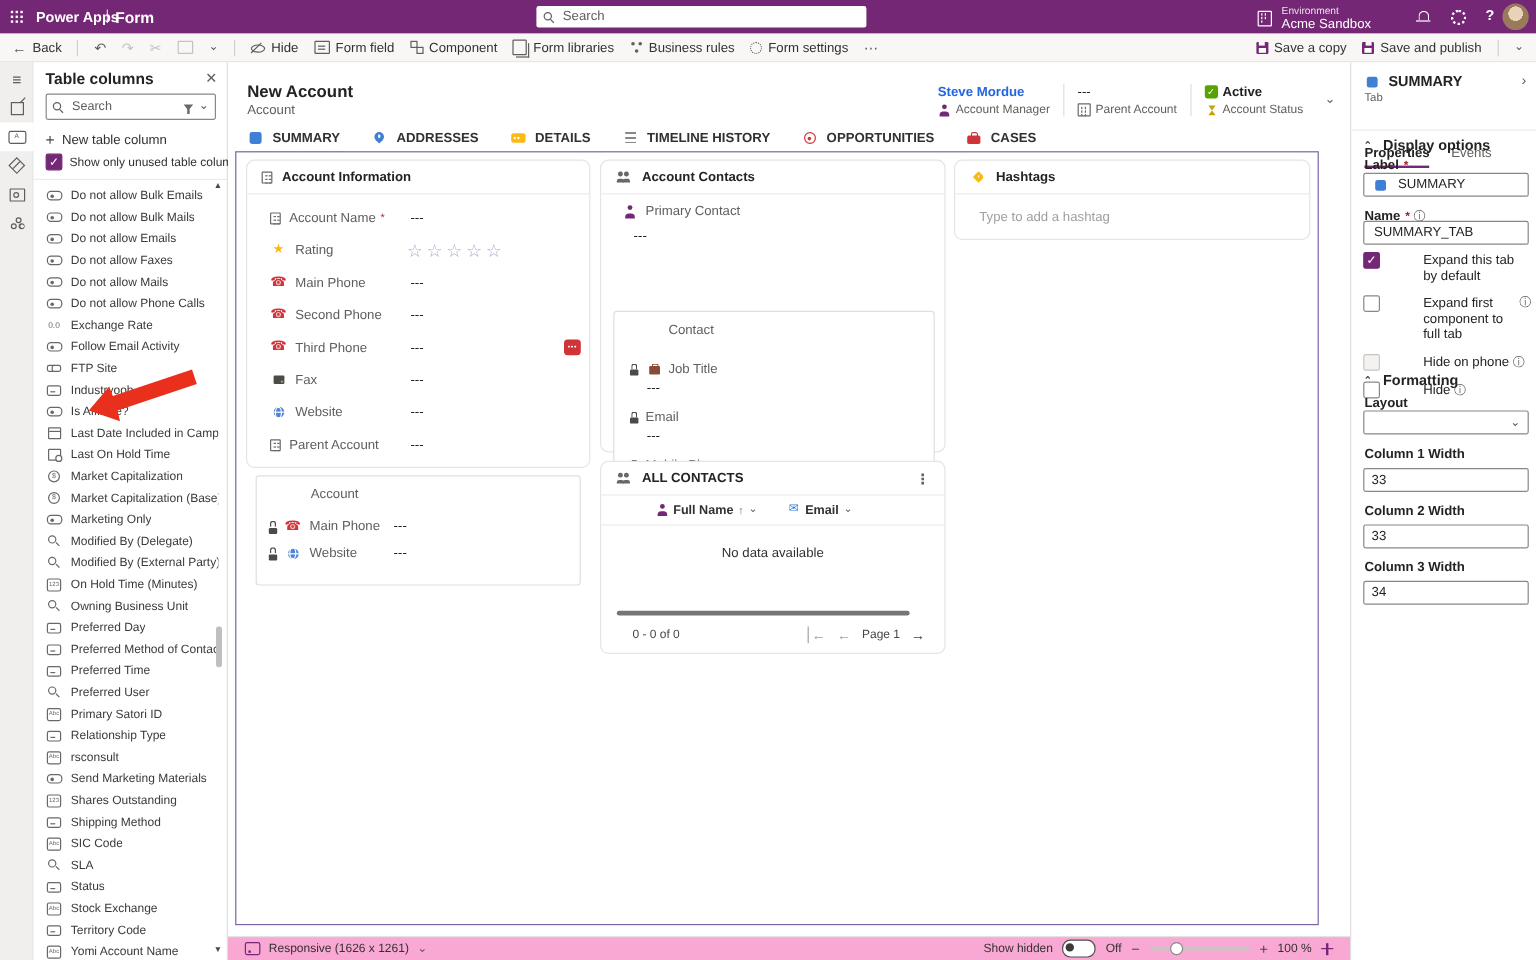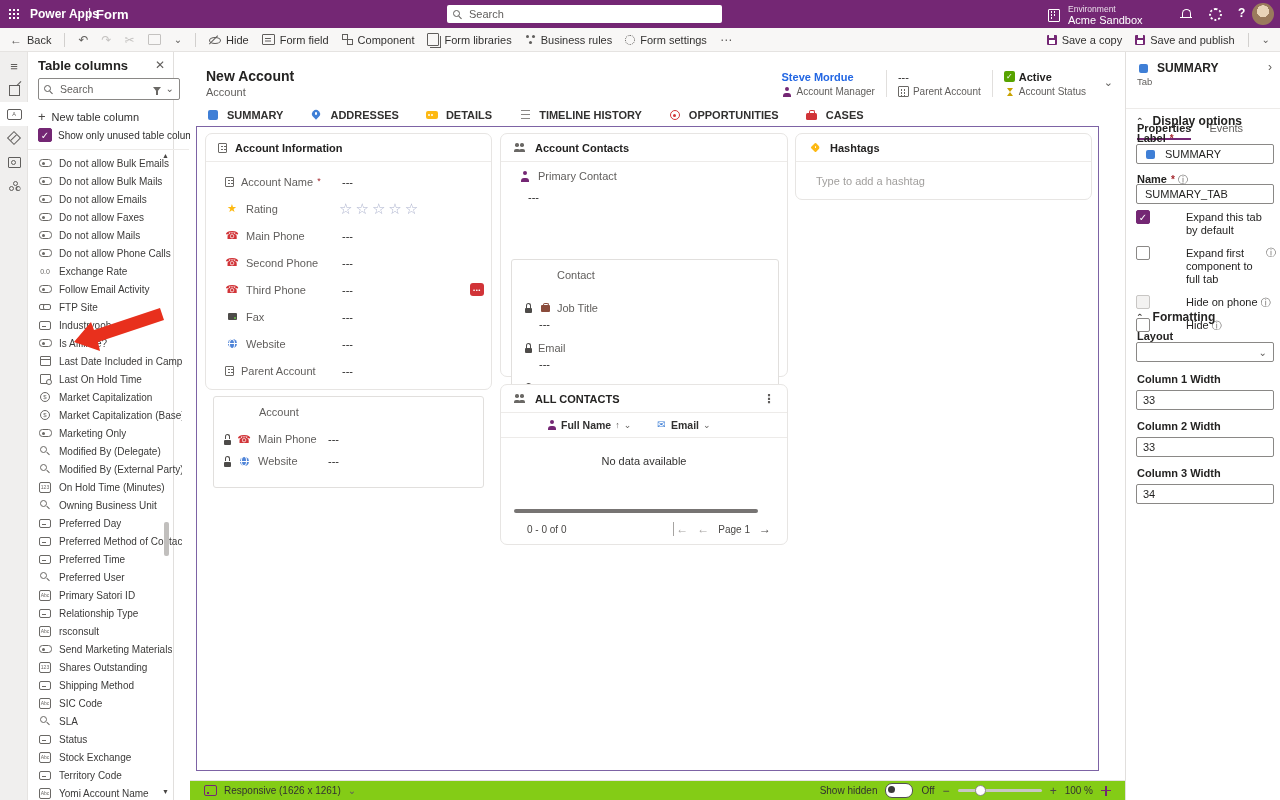--- a/index.html
+++ b/index.html
@@ -69,21 +69,21 @@
   .r-field{width:13px;height:9px;border:1px solid #605e5c;border-radius:2px;display:flex;align-items:center;justify-content:center;font-size:5.5px;color:#605e5c;}
   .r-cube{width:8px;height:8px;border:1px solid #605e5c;transform:rotate(45deg);position:relative;}
   .r-cube::before{content:"";position:absolute;left:3px;top:0;width:1px;height:8px;background:#605e5c;}
   .r-media{width:11px;height:9px;border:1px solid #605e5c;border-radius:1px;position:relative;}
   .r-media::before{content:"";position:absolute;left:2px;top:2px;width:3px;height:3px;border-radius:50%;border:1px solid #605e5c;}
   .r-tree{width:10px;height:10px;position:relative;}
   .r-tree::before{content:"";position:absolute;left:3.5px;top:0;width:3px;height:3px;border:1px solid #605e5c;border-radius:50%;}
   .r-tree::after{content:"";position:absolute;left:0;bottom:0;width:3px;height:3px;border:1px solid #605e5c;border-radius:50%;box-shadow:7px 0 0 -1px #f0efee,6.5px 0 0 0 #605e5c;}
 
   
-  .lpanel{position:absolute;left:28px;top:52px;width:146px;height:748px;background:#fff;border-right:1px solid #e1dfdd;box-sizing:border-box;}
+  .lpanel{position:absolute;left:28px;top:52px;width:162px;height:748px;background:#fff;border-right:1px solid #e1dfdd;box-sizing:border-box;}
   .lp-title{position:absolute;left:10px;top:6px;font-size:13px;font-weight:700;color:#242322;}
   .lp-close{position:absolute;right:8px;top:6px;font-size:12px;color:#605e5c;}
   .lp-search{position:absolute;left:10px;top:26px;width:142px;height:22px;border:1px solid #8a8886;border-radius:2px;box-sizing:border-box;display:flex;align-items:center;padding:0 5px;gap:5px;background:#fff;}
   .lp-search input{border:none;outline:none;width:62px;font-size:10.5px;font-family:inherit;background:transparent;color:#323130;}
   .lp-search input::placeholder{color:#605e5c;}
   .funnel{width:0;height:0;border-left:4px solid transparent;border-right:4px solid transparent;border-top:5px solid #6a6865;position:relative;margin-left:auto;}
   .funnel::after{content:"";position:absolute;left:-1px;top:-1px;width:2px;height:4px;background:#6a6865;}
   .lp-new{position:absolute;left:10px;top:58px;display:flex;gap:6px;align-items:center;font-size:11px;color:#323130;}
   .lp-new .plus{color:#484644;font-size:13px;line-height:1;}
   .lp-filter{position:absolute;left:10px;top:76px;display:flex;gap:6px;align-items:center;font-size:10px;color:#323130;white-space:nowrap;}
@@ -249,21 +249,21 @@
   .rp-select{position:absolute;left:10px;width:138px;height:20px;border:1px solid #8a8886;border-radius:2px;box-sizing:border-box;display:flex;align-items:center;justify-content:flex-end;padding:0 6px;background:#fff;color:#605e5c;font-size:10px;}
   .rp-cbs{position:absolute;left:10px;top:158px;width:140px;}
   .rp-cb{display:flex;align-items:flex-start;gap:8px;margin-bottom:9px;font-size:11px;color:#242322;line-height:13px;}
   .rp-cb .cbl{flex:1;padding-top:1px;margin-left:28px;}
   .rp-widths{position:absolute;left:0;top:321px;width:155px;}
   .rp-wblock{margin-bottom:10px;}
   .rp-wlabel{margin-left:11px;font-size:11px;font-weight:600;color:#242322;margin-bottom:5px;}
   .rp-winput{margin-left:10px;width:138px;height:20px;border:1px solid #8a8886;border-radius:2px;box-sizing:border-box;font-size:11px;font-family:inherit;color:#201f1e;padding:0 6px;}
 
   
-  .bbar{position:absolute;left:190px;top:780px;width:935px;height:20px;background:#84cc16;border-top:1px solid #e5e3e1;box-sizing:border-box;display:flex;align-items:center;padding:0 14px;font-size:10px;color:#323130;}
+  .bbar{position:absolute;left:190px;top:780px;width:935px;height:20px;background:#f9a8d4;border-top:1px solid #e5e3e1;box-sizing:border-box;display:flex;align-items:center;padding:0 14px;font-size:10px;color:#323130;}
   .ic-resp{width:11px;height:9px;border:1.2px solid #742774;border-radius:2px;position:relative;flex:none;}
   .ic-resp::before{content:"";position:absolute;left:1.5px;bottom:1px;width:2px;height:2px;background:#742774;}
   .bb-right{margin-left:auto;display:flex;align-items:center;gap:8px;}
   .tgl{width:26px;height:13px;border:1px solid #50514f;border-radius:7px;position:relative;background:#fff;flex:none;}
   .tgl::before{content:"";position:absolute;left:2px;top:2px;width:7px;height:7px;border-radius:50%;background:#3b3a39;}
   .sl-track{width:84px;height:3px;background:#c8c6c4;border-radius:2px;position:relative;flex:none;}
   .sl-fill{width:22px;height:3px;background:#605e5c;border-radius:2px;}
   .sl-knob{position:absolute;left:17px;top:-4.5px;width:11px;height:11px;background:#fff;border:1px solid #8a8886;border-radius:50%;box-sizing:border-box;}
   .ic-fit{width:10px;height:10px;position:relative;flex:none;}
   .ic-fit::before{content:"";position:absolute;left:0;top:4.4px;width:10px;height:1.4px;background:#742774;}

